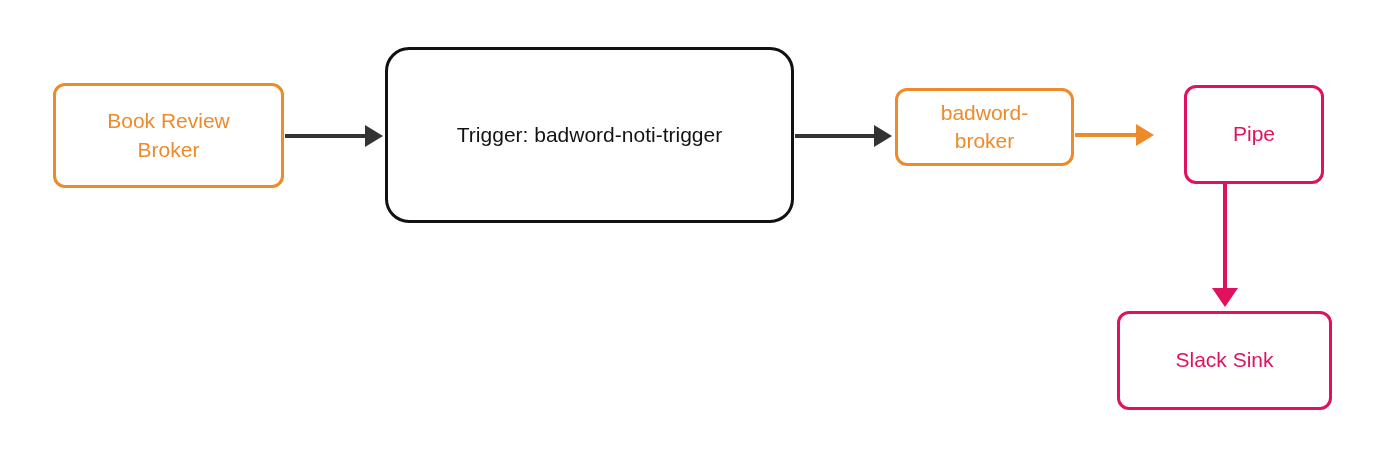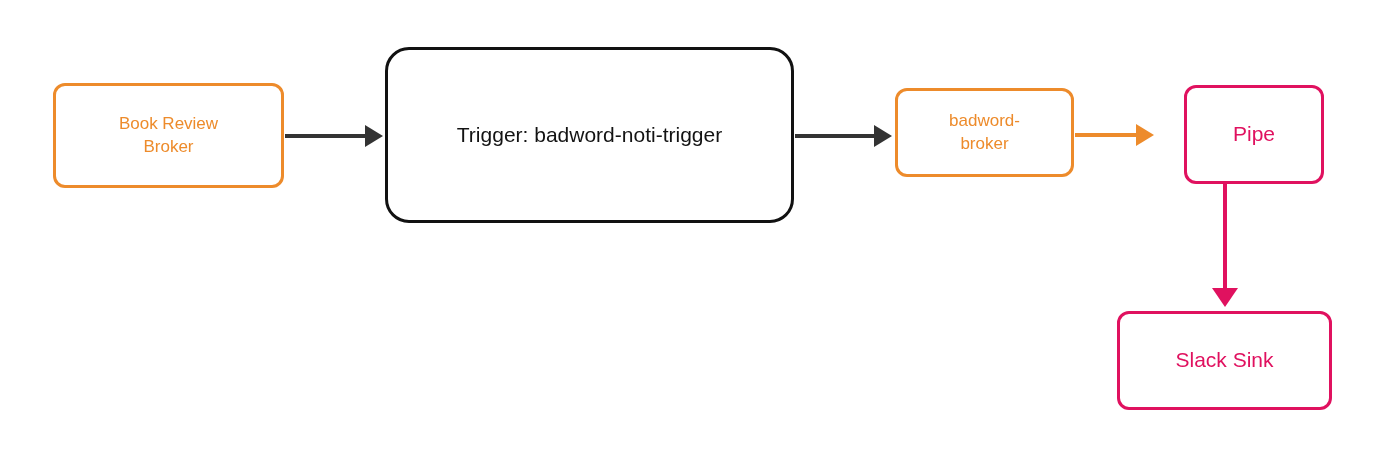--- a/index.html
+++ b/index.html
@@ -29,21 +29,21 @@
     display: block;
     width: 100%;
     padding: 0 6px;
     box-sizing: border-box;
   }
   
   .n-broker {
     border: 3px solid #ED8B2B;
     border-radius: 12px;
     color: #ED8B2B;
-    font-size: 17px;
+    font-size: 21px;
   }
   
   .n-trigger {
     border: 3px solid #111111;
     border-radius: 24px;
     color: #131313;
     font-size: 21px;
   }
   .n-trigger .line { display: block; white-space: nowrap; }
   .n-trigger b { font-weight: 700; }
@@ -100,21 +100,21 @@
       <span class="line">
         <b class="all-bold">Trigger:</b>
         <b class="all-bold">badword-noti-trigger</b>
       </span>
     </span>
   </div>
 
   <div class="edge-line" style="left:795px; top:134px; width:81px; height:4px;"></div>
   <div class="arrowhead right" style="left:874px; top:125px;"></div>
 
-  <div class="node n-broker" style="left:895px; top:88px; width:179px; height:89px;">
+  <div class="node n-broker" style="left:895px; top:88px; width:179px; height:78px;">
     <span class="node-label">
       <span>badword-</span><br>
       <span>broker</span>
     </span>
   </div>
 
   <div class="edge-line orange" style="left:1075px; top:133px; width:66px; height:4px;"></div>
   <div class="arrowhead right orange" style="left:1136px; top:124px;"></div>
 
   <div class="node n-pink" style="left:1155px; top:85px; width:140px; height:99px;margin-left:29px;">

